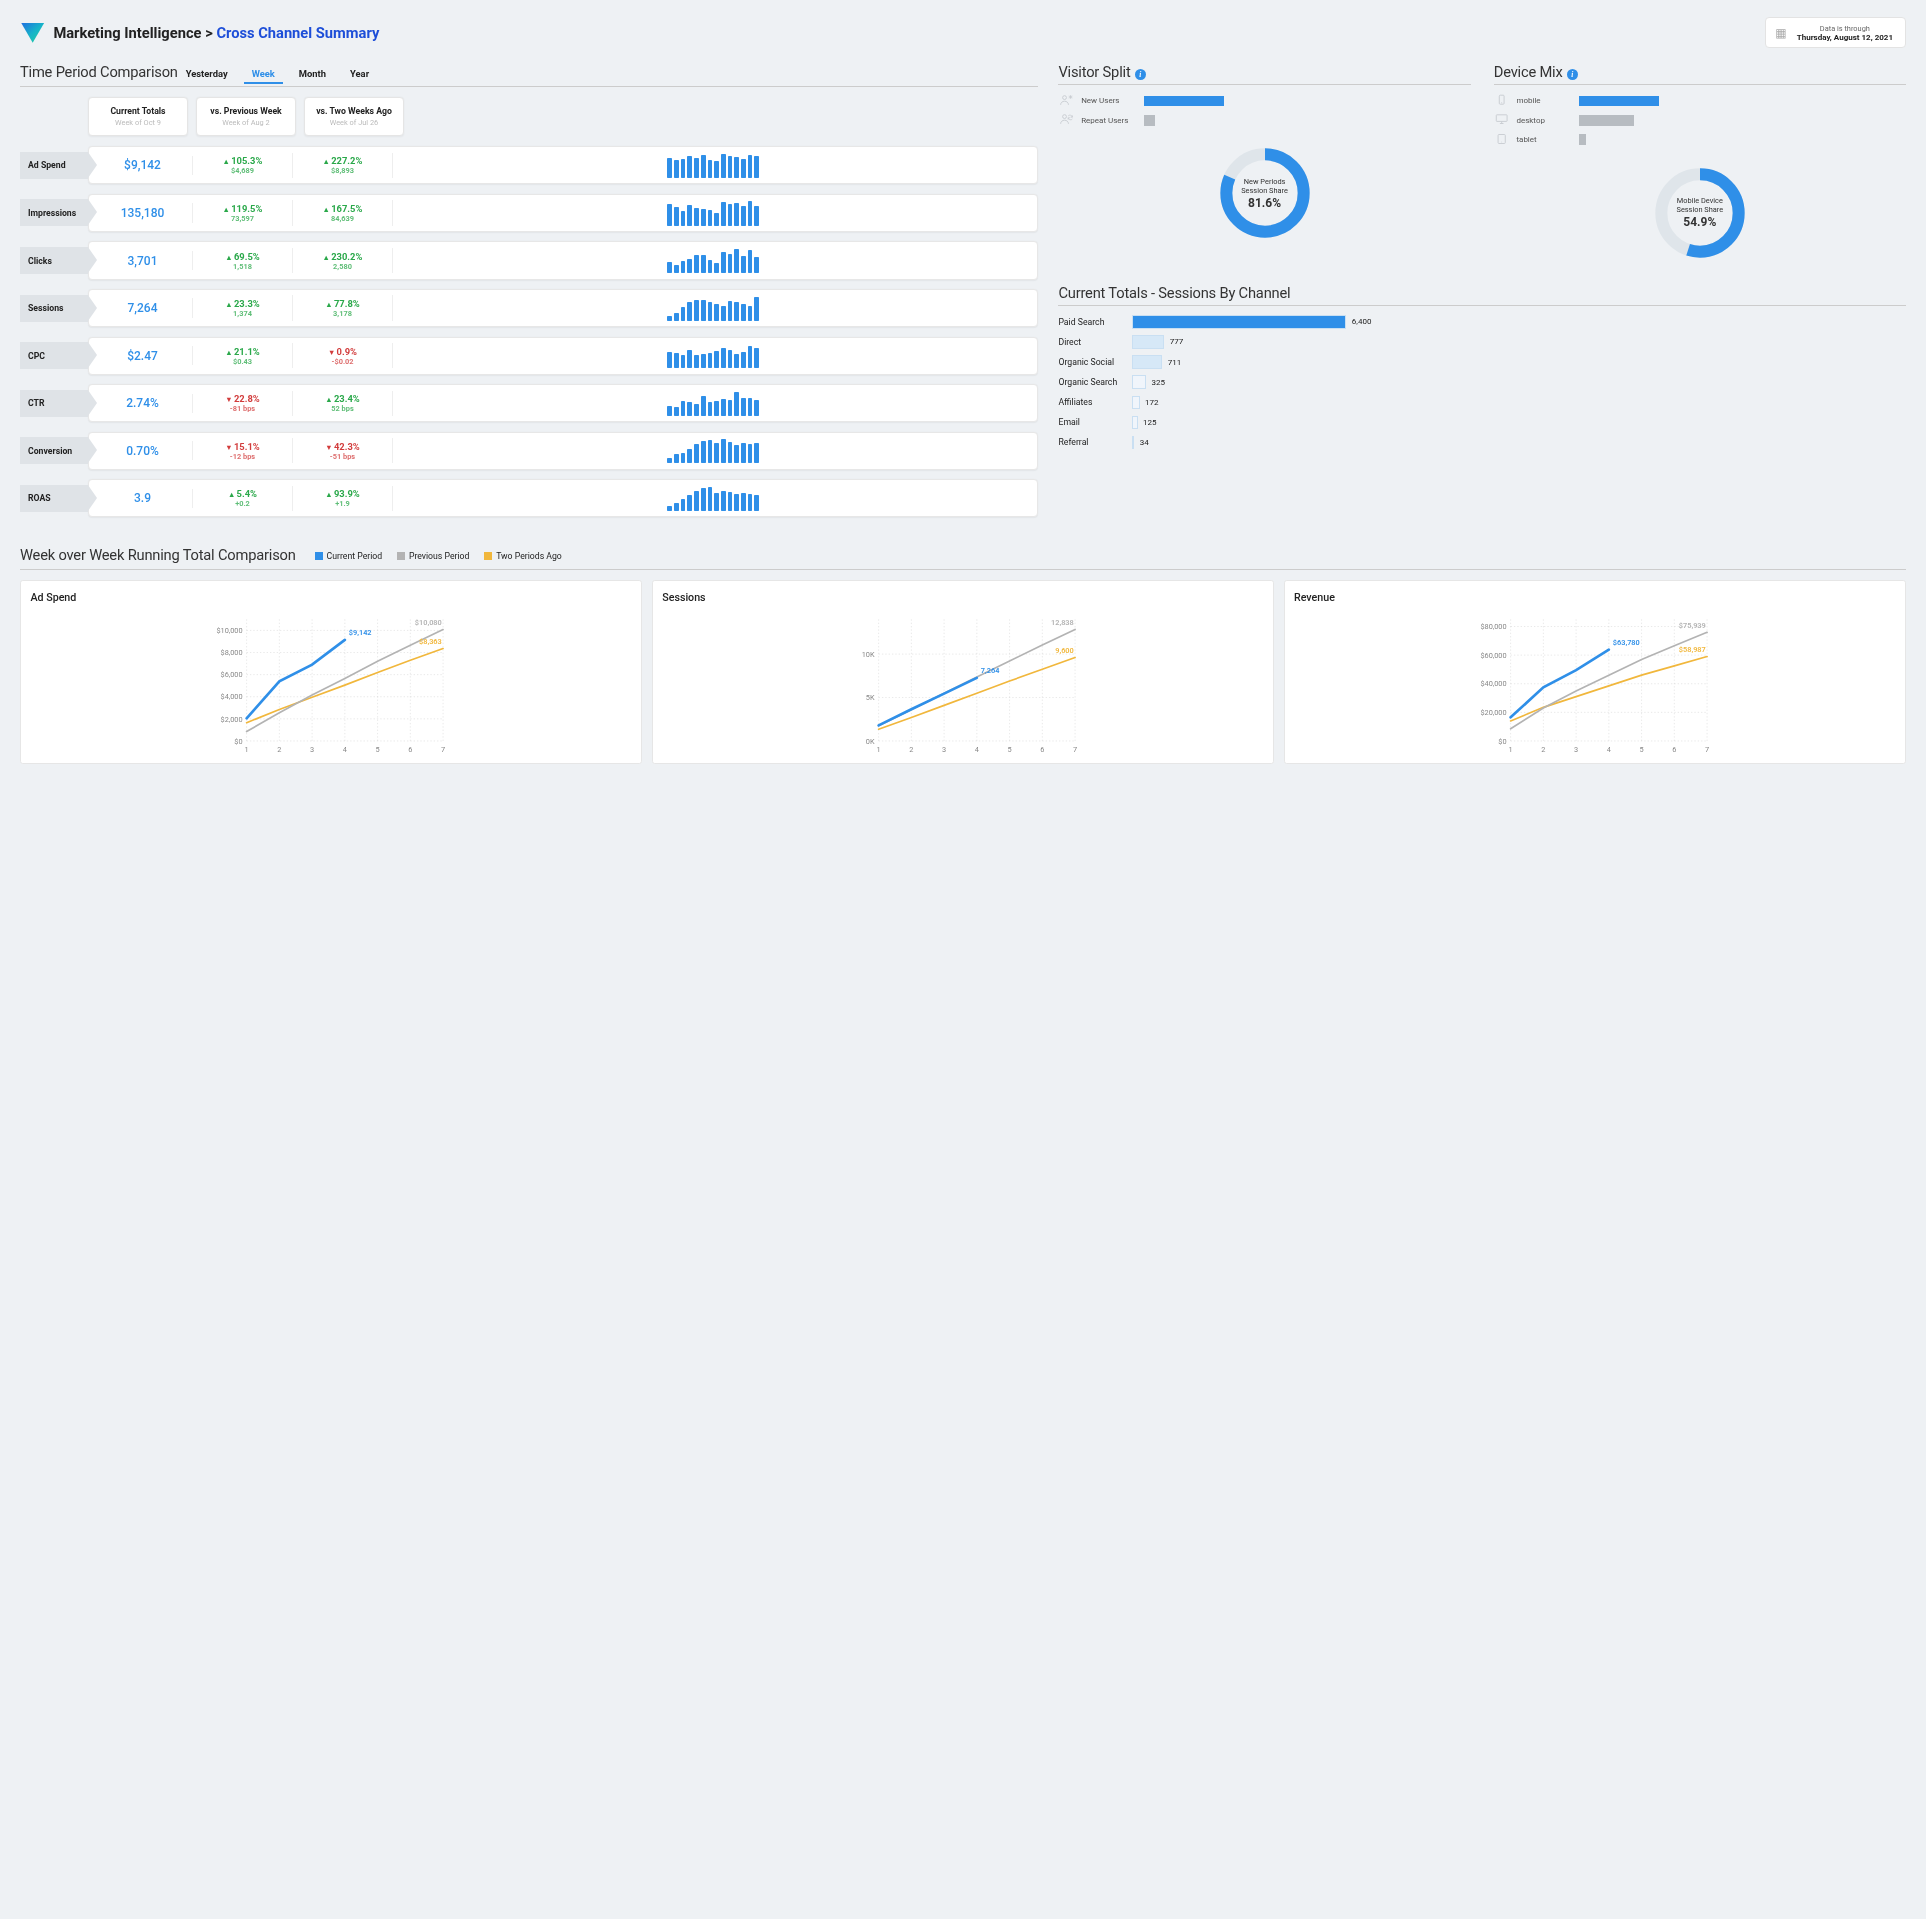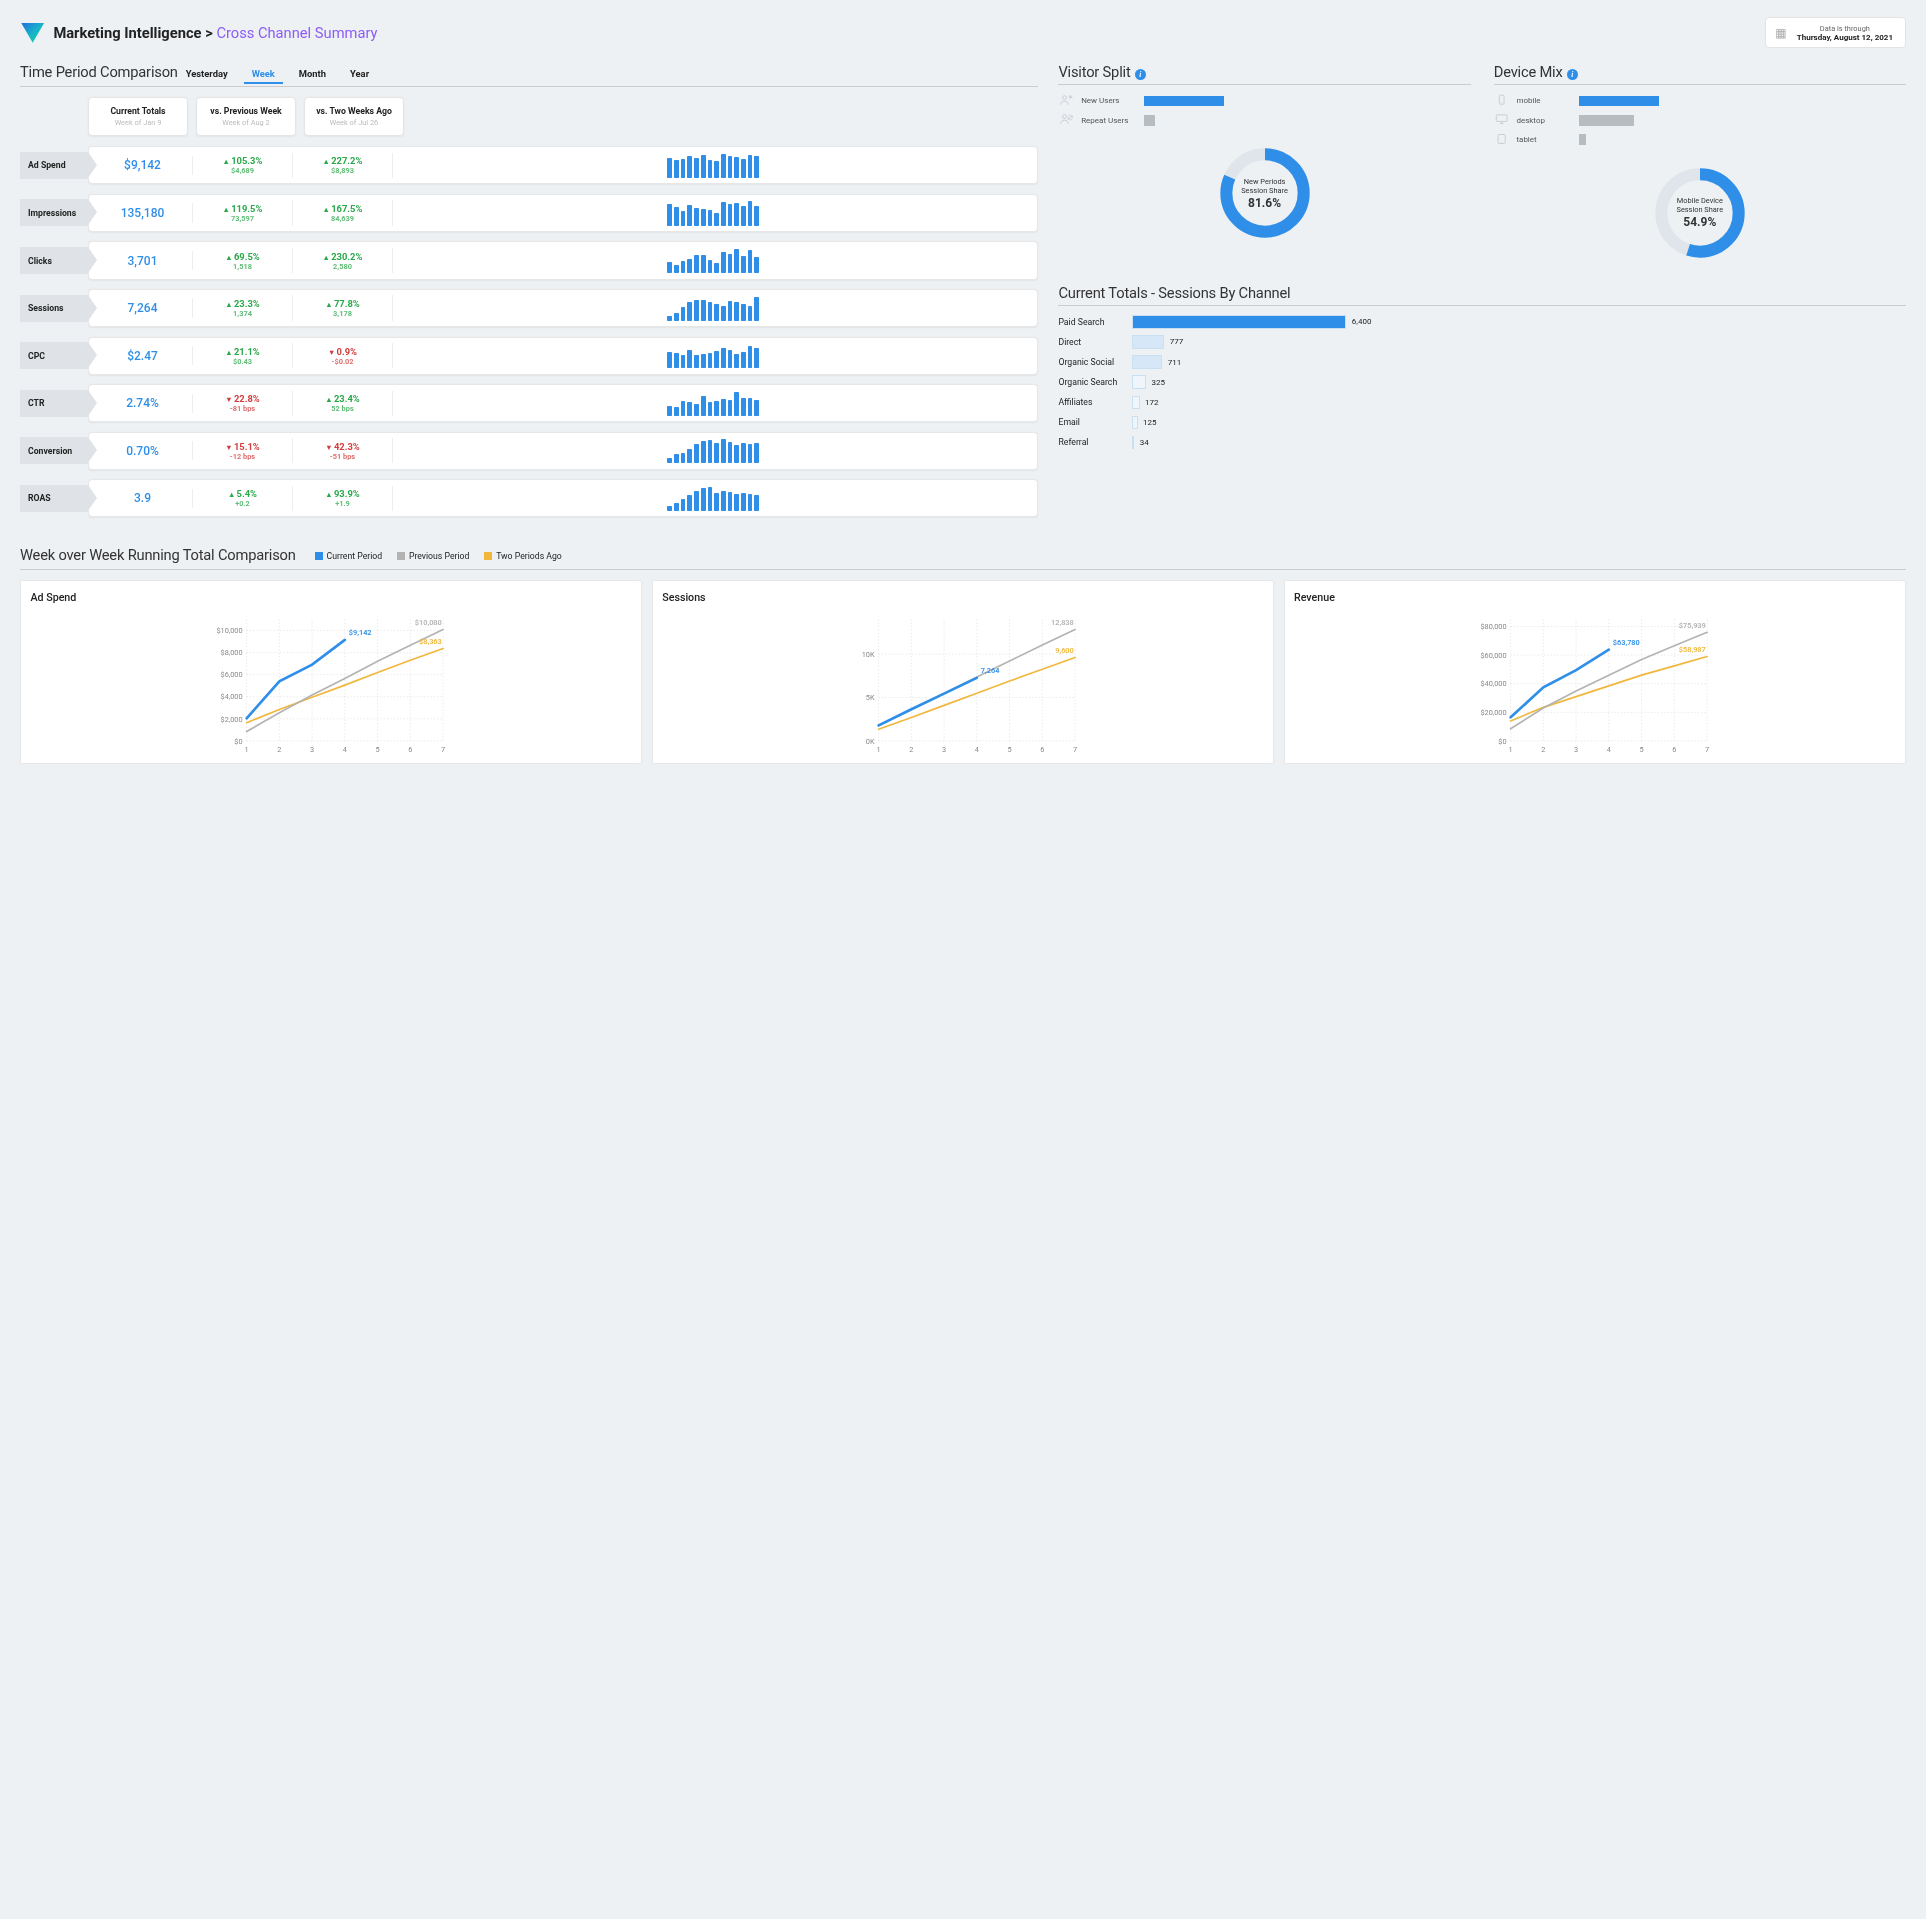--- a/index.html
+++ b/index.html
@@ -1,21 +1,21 @@
 <!DOCTYPE html>
 <html style="font-size:10.7px"><head>
 <meta charset="utf-8">
 <style>
 *{box-sizing:border-box;margin:0;padding:0;font-family:-apple-system,BlinkMacSystemFont,"Segoe UI",Roboto,Arial,sans-serif}
 body{background:#eef1f4;padding:17.4px 20px;font-size:9.4px;color:#222}
 .header{display:flex;justify-content:space-between;align-items:center;margin-bottom:14.7px}
 .header-left{display:flex;align-items:center;gap:8px}
 .logo{width:25.4px;height:23px}
 .breadcrumb{font-size:14.7px;font-weight:700}
-.breadcrumb .bc-sub{color:#8b5cf6;font-weight:400}
+.breadcrumb .bc-sub{color:#1d4ed8;font-weight:700}
 .date-pill{background:#fff;border:0.7px solid #e3e3e3;border-radius:4px;padding:5.4px 12px 5.4px 31px;position:relative;text-align:center;font-size:7.4px;color:#666}
 .date-pill .cal{position:absolute;left:9.4px;top:50%;transform:translateY(-50%);color:#aaa;font-size:12px}
 .date-pill strong{color:#222;display:block;font-size:8px}
 .row{display:flex;gap:20px}
 .col-main{flex:0 0 54%}
 .col-side{flex:1;display:flex;flex-direction:column}
 .section-title{font-size:14.7px;font-weight:400;letter-spacing:-0.2px;color:#333;margin-bottom:2.7px}
 hr.rule{border:none;border-top:0.7px solid #ccc;margin:2.7px 0 9.4px}
 
 .period-tabs{display:flex;gap:8px;font-size:9.4px;font-weight:700}
@@ -111,21 +111,21 @@
       <div class="section-title">Time Period Comparison</div>
       <div class="period-tabs" id="ptabs">
           <span>Yesterday</span>
           <span class="active">Week</span>
           <span>Month</span>
           <span>Year</span>
         </div>
     </div>
     <hr class="rule">
     <div class="colheads" id="colheads">
-        <div class="card"><b>Current Totals</b><small>Week of Jan 9</small></div>
+        <div class="card"><b>Current Totals</b><small>Week of Oct 9</small></div>
         <div class="card"><b>vs. Previous Week</b><small>Week of Aug 2</small></div>
         <div class="card"><b>vs. Two Weeks Ago</b><small>Week of Jul 26</small></div>
       </div>
     <div id="metrics">
         <div class="mrow">
           <div class="mlabel">
             <div class="tag">Ad Spend</div>
           </div>
           <div class="mbox">
             <div class="mcell"><span class="valblue">$9,142</span></div>

